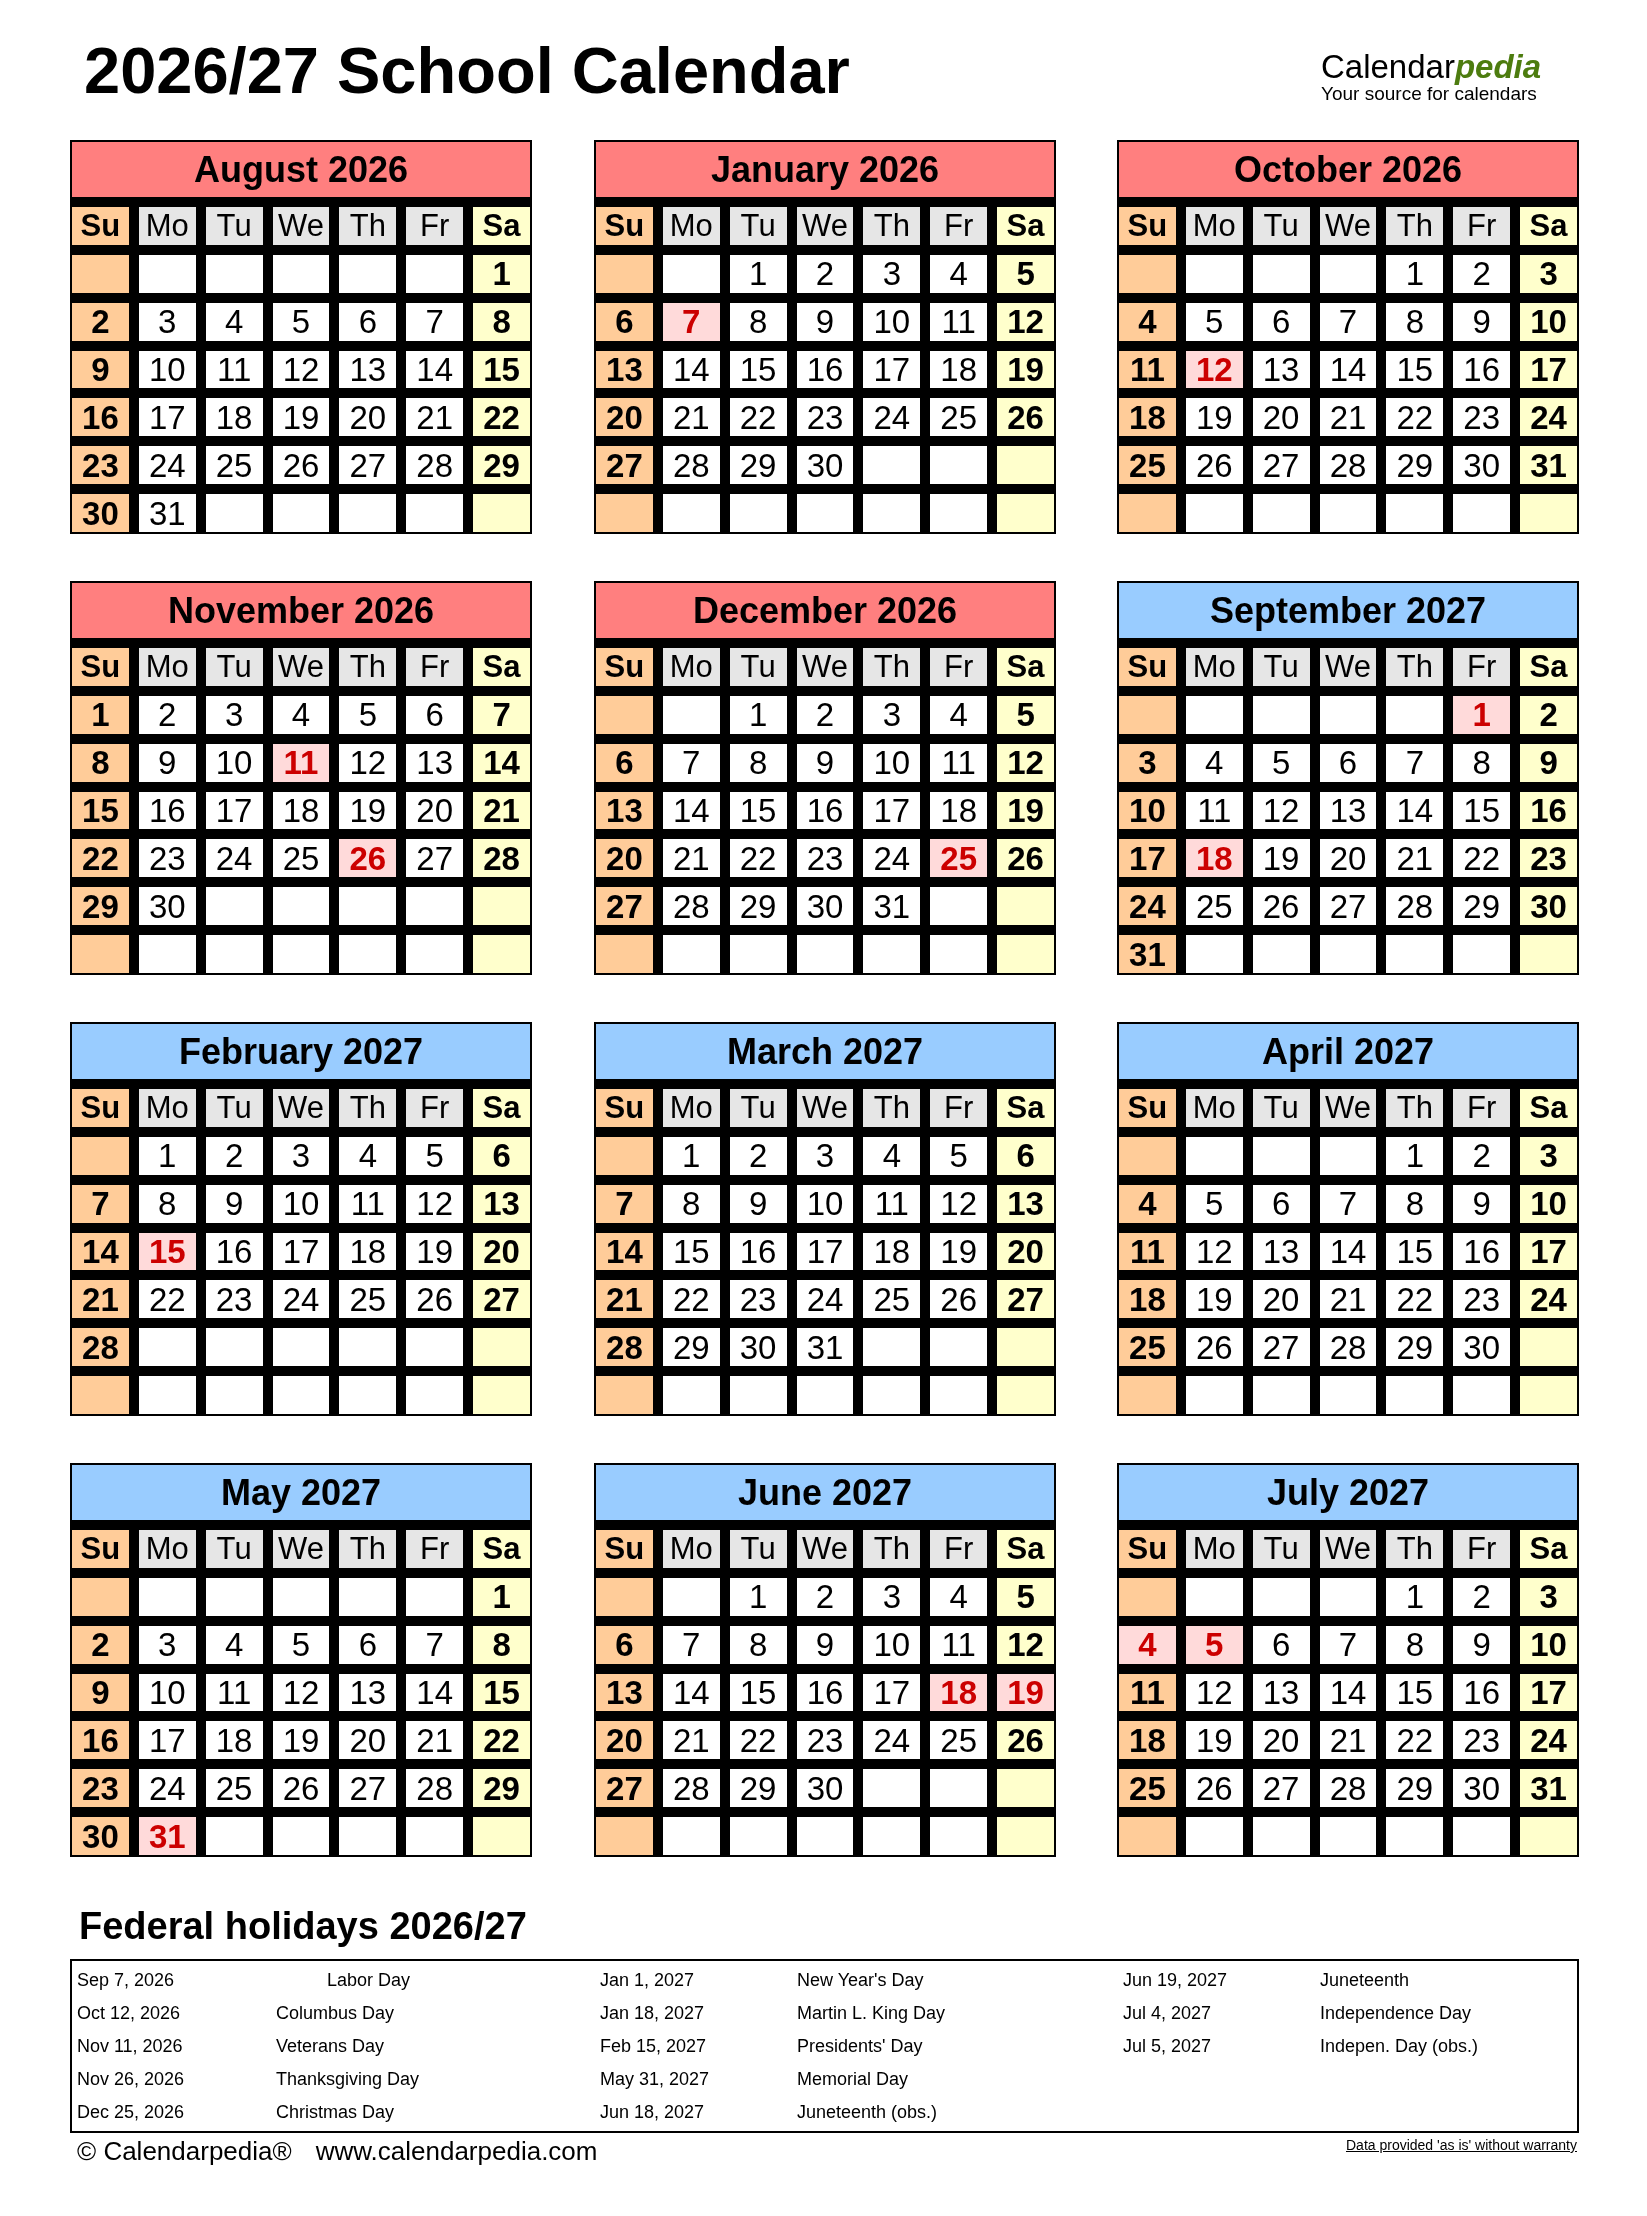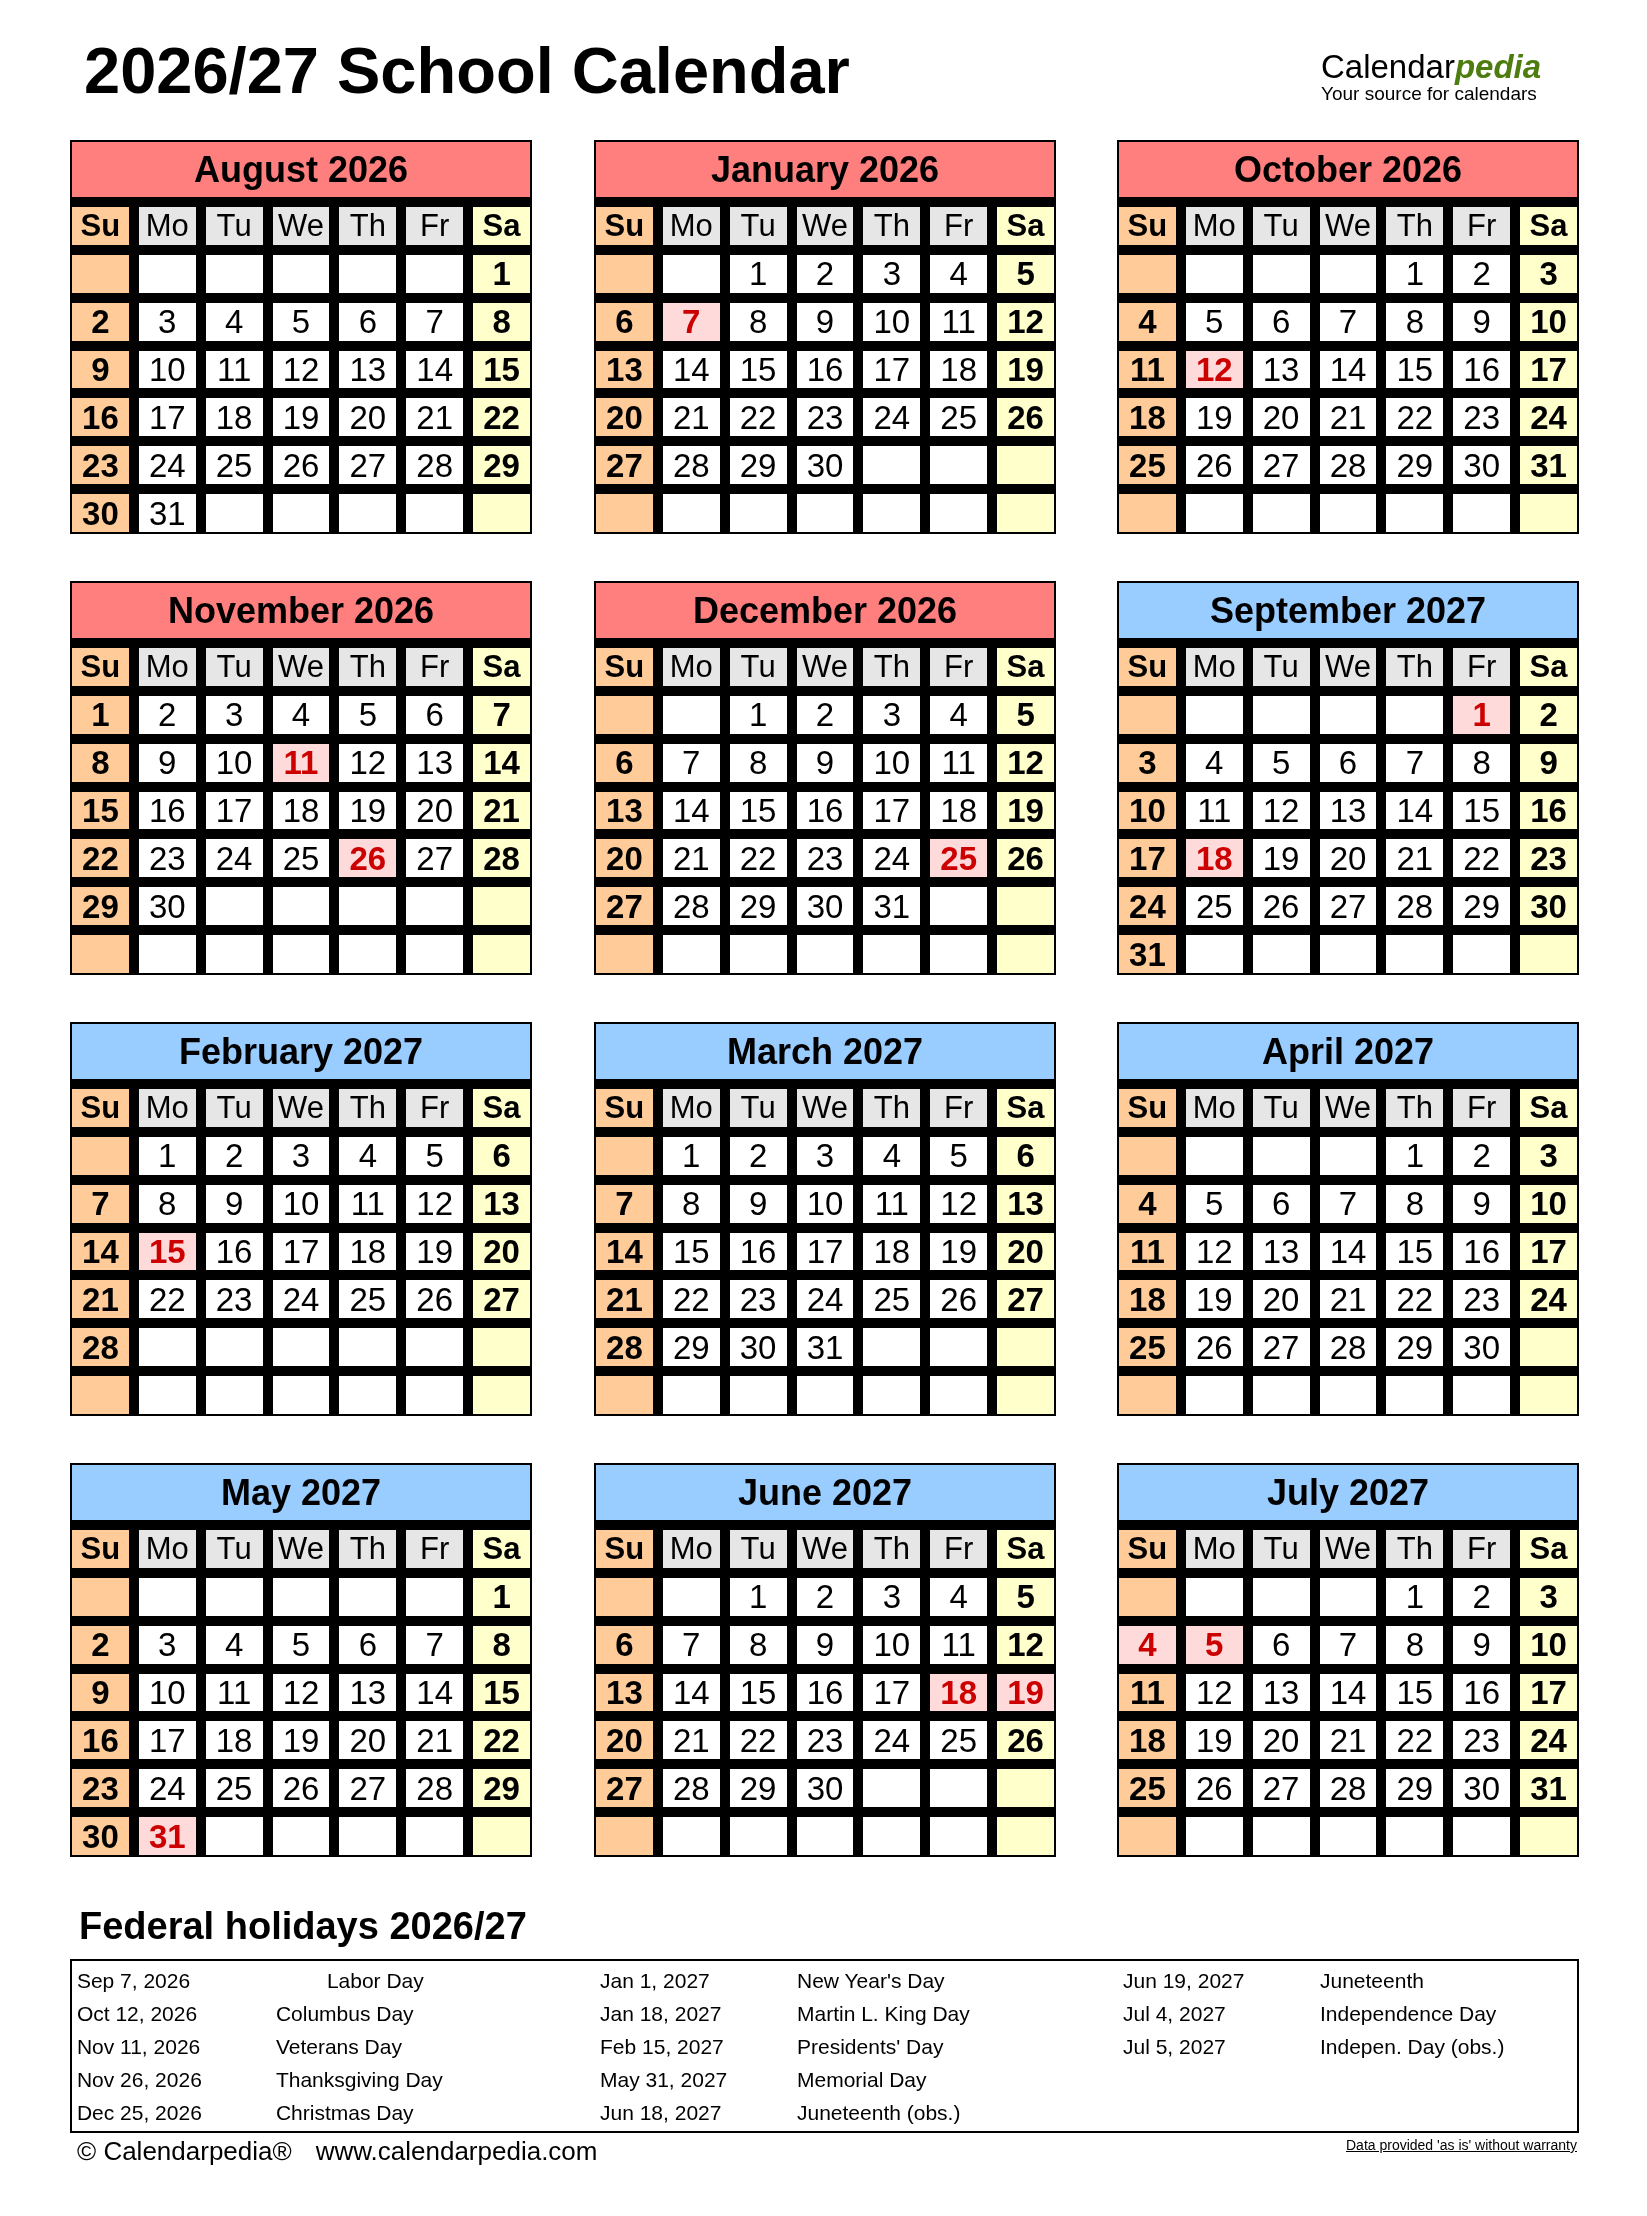--- a/index.html
+++ b/index.html
@@ -27,21 +27,21 @@
   .dow.sa { background: #ffffcc; font-weight: bold; }
   .cell.su { background: #ffcc99; font-weight: bold; }
   .cell.sa { background: #ffffcc; font-weight: bold; }
   .cell.hol { background: #ffdada; color: #cc0000; font-weight: bold; }
 
   .hol-title { position: absolute; left: 79px; top: 1907px; font-size: 38px; font-weight: bold;
                line-height: 1; white-space: nowrap; }
   .hol-table { position: absolute; left: 70px; top: 1959px; width: 1509px; height: 174px;
                box-sizing: border-box; border: 2.8px solid #000; }
   .hol-col { position: absolute; top: 2.8px; }
-  .hol-row { height: 33px; line-height: 33px; font-size: 21px; white-space: nowrap; position: relative; }
+  .hol-row { height: 33px; line-height: 33px; font-size: 18px; white-space: nowrap; position: relative; }
   .hol-date { position: absolute; left: 0; }
   .hol-name { position: absolute; }
   .footer-left { position: absolute; left: 77px; top: 2136px; font-size: 26px; white-space: nowrap; }
   .footer-left span + span { margin-left: 24px; }
   .footer-right { position: absolute; right: 71px; top: 2137px; font-size: 14px; white-space: nowrap; text-decoration: underline; }
 </style>
 </head>
 <body>
 
 <div class="title">2026/27 School Calendar</div>

